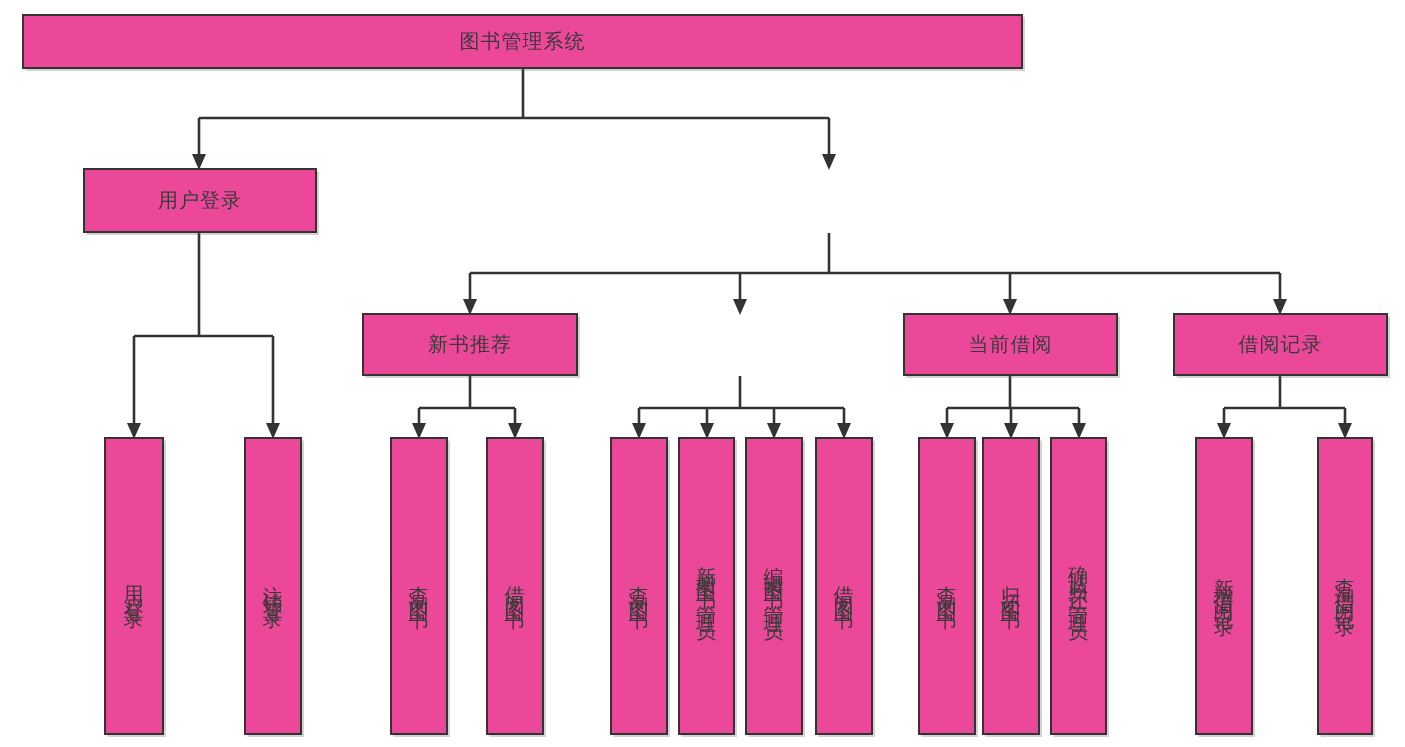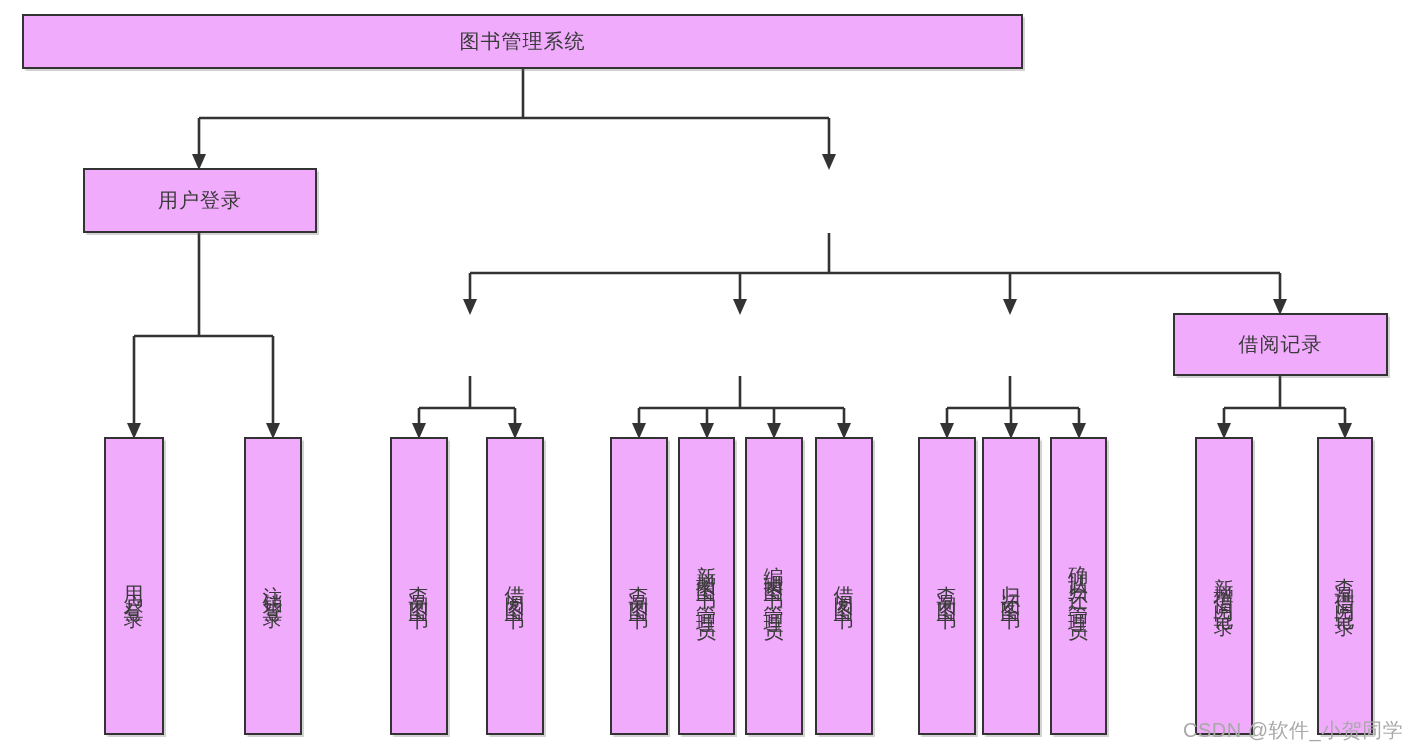--- a/index.html
+++ b/index.html
@@ -28,21 +28,21 @@
     stroke-width: 2.6;
   }
   .connectors polygon {
     fill: var(--line);
     stroke: none;
   }
   .box {
     position: absolute;
     box-sizing: border-box;
     border: 2.5px solid var(--line);
-    background: #f0abfc;
+    background: #ec4899;
     display: flex;
     align-items: center;
     justify-content: center;
     color: var(--text);
     box-shadow: 1.5px 1.5px 1px rgba(110,110,110,0.30);
   }
   .h-label {
     font-size: 20px;
     letter-spacing: 1px;
     white-space: nowrap;
@@ -107,20 +107,26 @@
   </svg>
 
   <div class="box" style="left:22px; top:14px; width:1001px; height:55px;">
     <span class="h-label">图书管理系统</span>
   </div>
 
   <div class="box" style="left:83px; top:168px; width:234px; height:65px;">
     <span class="h-label">用户登录</span>
   </div>
 
+  <div class="box" style="left:362px; top:313px; width:216px; height:63px;">
+    <span class="h-label">新书推荐</span>
+  </div>
+  <div class="box" style="left:903px; top:313px; width:215px; height:63px;">
+    <span class="h-label">当前借阅</span>
+  </div>
   <div class="box" style="left:1173px; top:313px; width:215px; height:63px;">
     <span class="h-label">借阅记录</span>
   </div>
 
   <div class="box leaf" style="left:104px; top:437px; width:60px; height:298px;">
     <span class="v-label">用户登录</span>
   </div>
   <div class="box leaf" style="left:244px; top:437px; width:58px; height:298px;">
     <span class="v-label">注销登录</span>
   </div>
@@ -155,15 +161,14 @@
     <span class="v-label">确认归还（管理员）</span>
   </div>
 
   <div class="box leaf" style="left:1195px; top:437px; width:58px; height:298px;">
     <span class="v-label">新增借阅记录</span>
   </div>
   <div class="box leaf" style="left:1317px; top:437px; width:56px; height:298px;">
     <span class="v-label">查询借阅记录</span>
   </div>
 
-  <div class="watermark">CSDN @软件_小贺同学</div>
 
 </div>
 
 </body></html>

